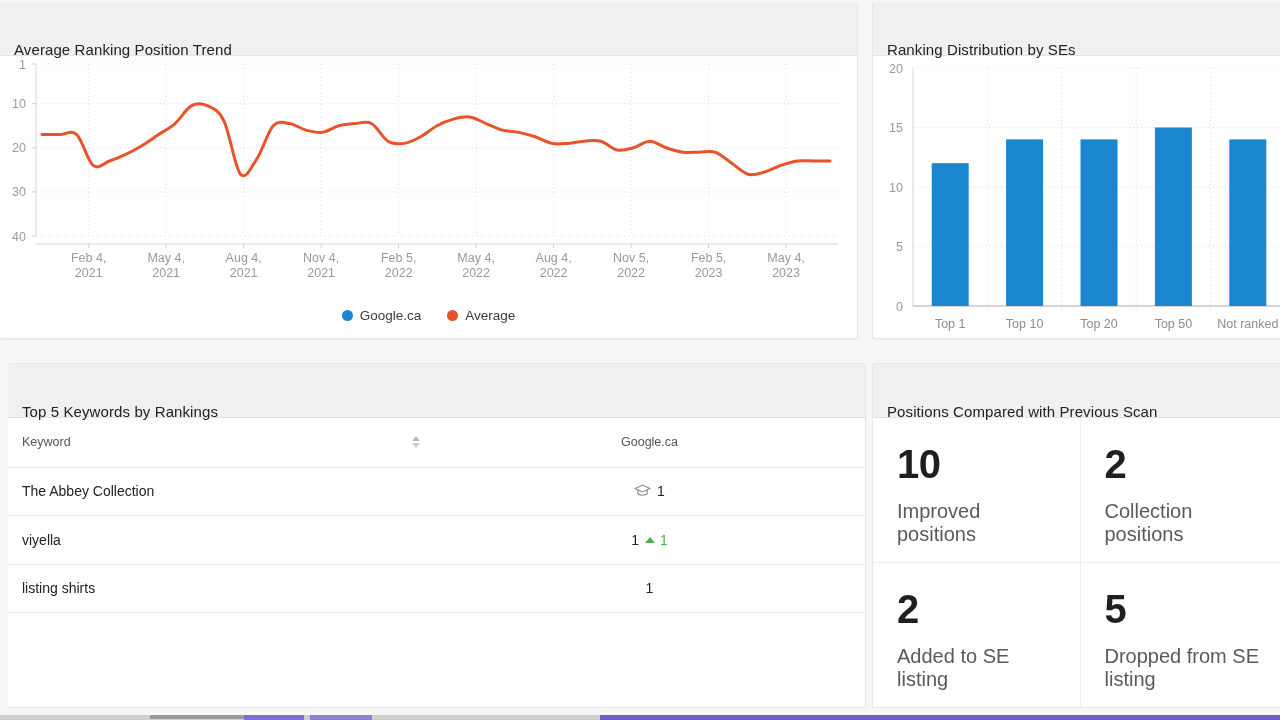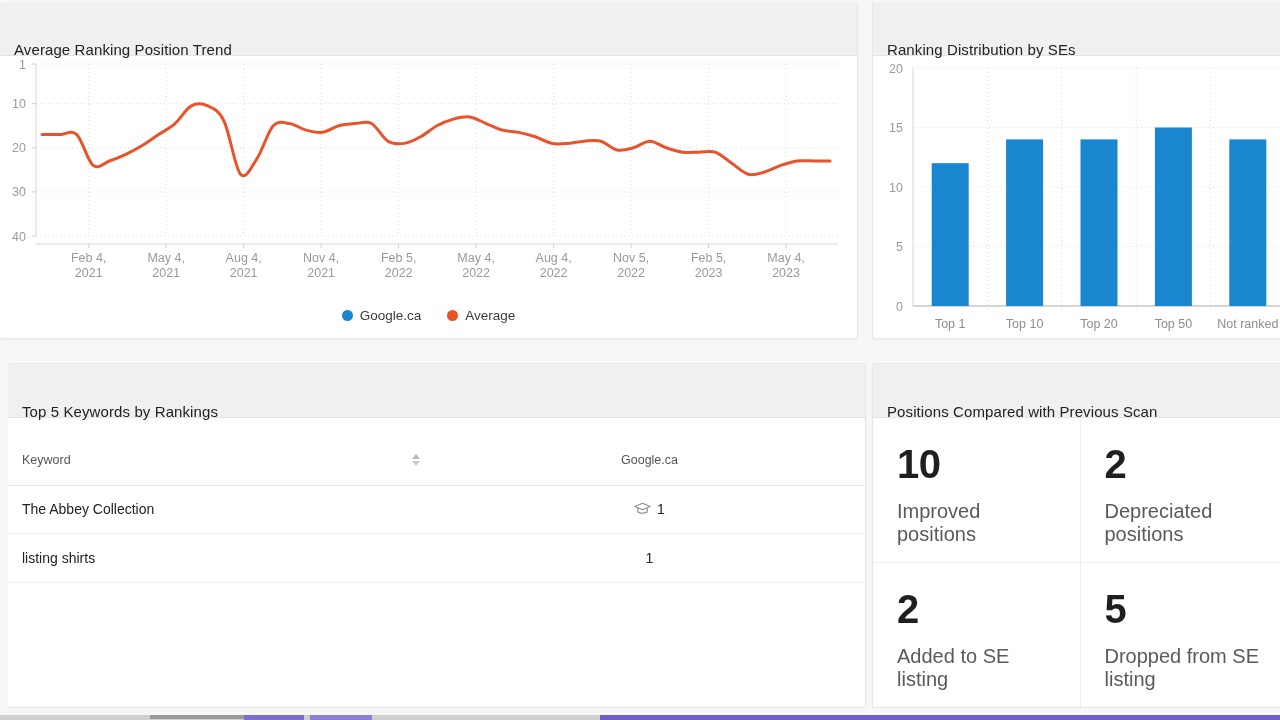--- a/index.html
+++ b/index.html
@@ -51,21 +51,21 @@
     display: flex; justify-content: center; gap: 26px;
   }
   .legend-item { display: flex; align-items: center; gap: 7px; }
   .legend-dot { width: 11px; height: 11px; border-radius: 50%; display:block;}
   .legend-label { font-size: 13.5px; color: #3c3c3c; }
 
   
   .dist-body { position: relative; width: 100%; height: 283px; }
 
   
-  table.kw { width: 100%; border-collapse: collapse; table-layout: fixed; margin-top: 18px; }
+  table.kw { width: 100%; border-collapse: collapse; table-layout: fixed; }
   table.kw th {
     font-size: 12.5px; font-weight: 400; color: #555;
     padding: 16px 14px; text-align: left;
     border-bottom: 1px solid #eaeaea;
     background: #fff;
     height: 49px; vertical-align: middle;
   }
   table.kw td {
     font-size: 14px; color: #222;
     padding: 0 14px;
@@ -255,20 +255,32 @@
               <div class="rank-cell">
                 <span class="cap-icon"><svg viewBox="0 0 20 16" width="17" height="14">
                     <path d="M10 1.2 L19 5 L10 8.8 L1 5 Z" fill="none" stroke="#8e8e8e" stroke-width="1.4" stroke-linejoin="round"></path>
                     <path d="M4.5 6.6 V11.6 Q10 14.4 15.5 11.6 V6.6" fill="none" stroke="#8e8e8e" stroke-width="1.4" stroke-linejoin="round"></path>
                   </svg></span>
                 <span>1</span>
               </div>
             </td>
           </tr>
           <tr>
+            <td>viyella</td>
+            <td class="col-rank">
+              <div class="rank-cell">
+                <span>1</span>
+                <span class="delta">
+                  <span class="delta-arrow"></span>
+                  <span class="delta-num">1</span>
+                </span>
+              </div>
+            </td>
+          </tr>
+          <tr>
             <td>listing shirts</td>
             <td class="col-rank">
               <div class="rank-cell">
                 <span>1</span>
               </div>
             </td>
           </tr>
         </tbody>
     </table>
   </section>
@@ -277,21 +289,21 @@
     <div class="panel-header">
       <span class="panel-title">Positions Compared with Previous Scan</span>
     </div>
     <div class="stats-grid" id="stats-grid">
         <div class="stat-cell b-r b-b">
           <div class="stat-value">10</div>
           <div class="stat-label">Improved positions</div>
         </div>
         <div class="stat-cell b-b">
           <div class="stat-value">2</div>
-          <div class="stat-label">Depreciated positions</div>
+          <div class="stat-label">Collection positions</div>
         </div>
         <div class="stat-cell b-r">
           <div class="stat-value">2</div>
           <div class="stat-label">Added to SE listing</div>
         </div>
         <div class="stat-cell">
           <div class="stat-value">5</div>
           <div class="stat-label">Dropped from SE listing</div>
         </div>
       </div>

